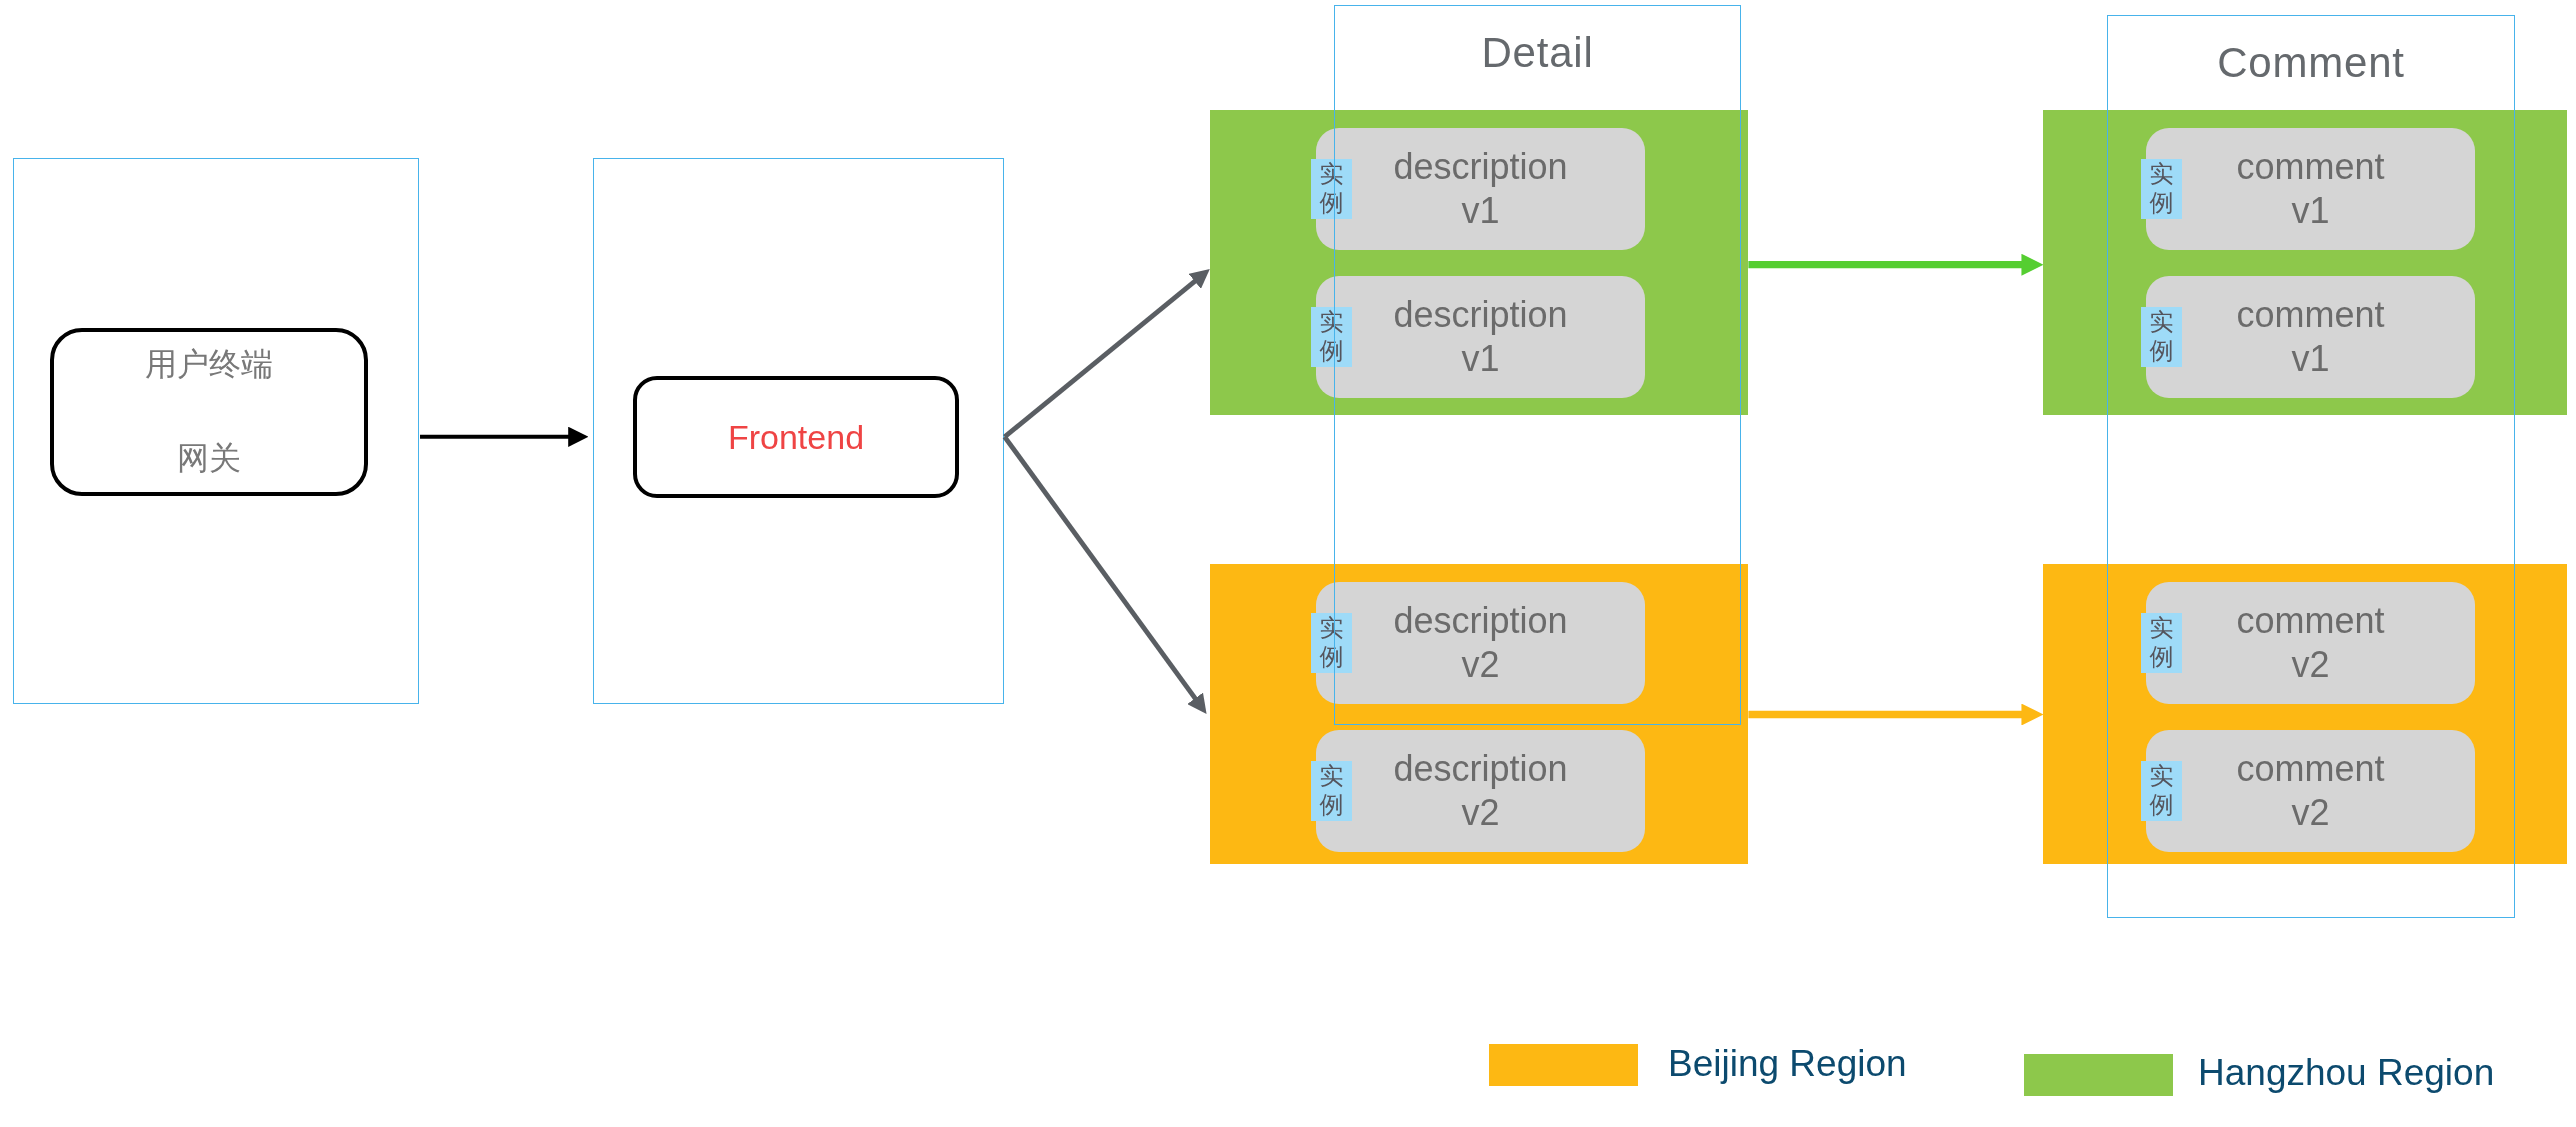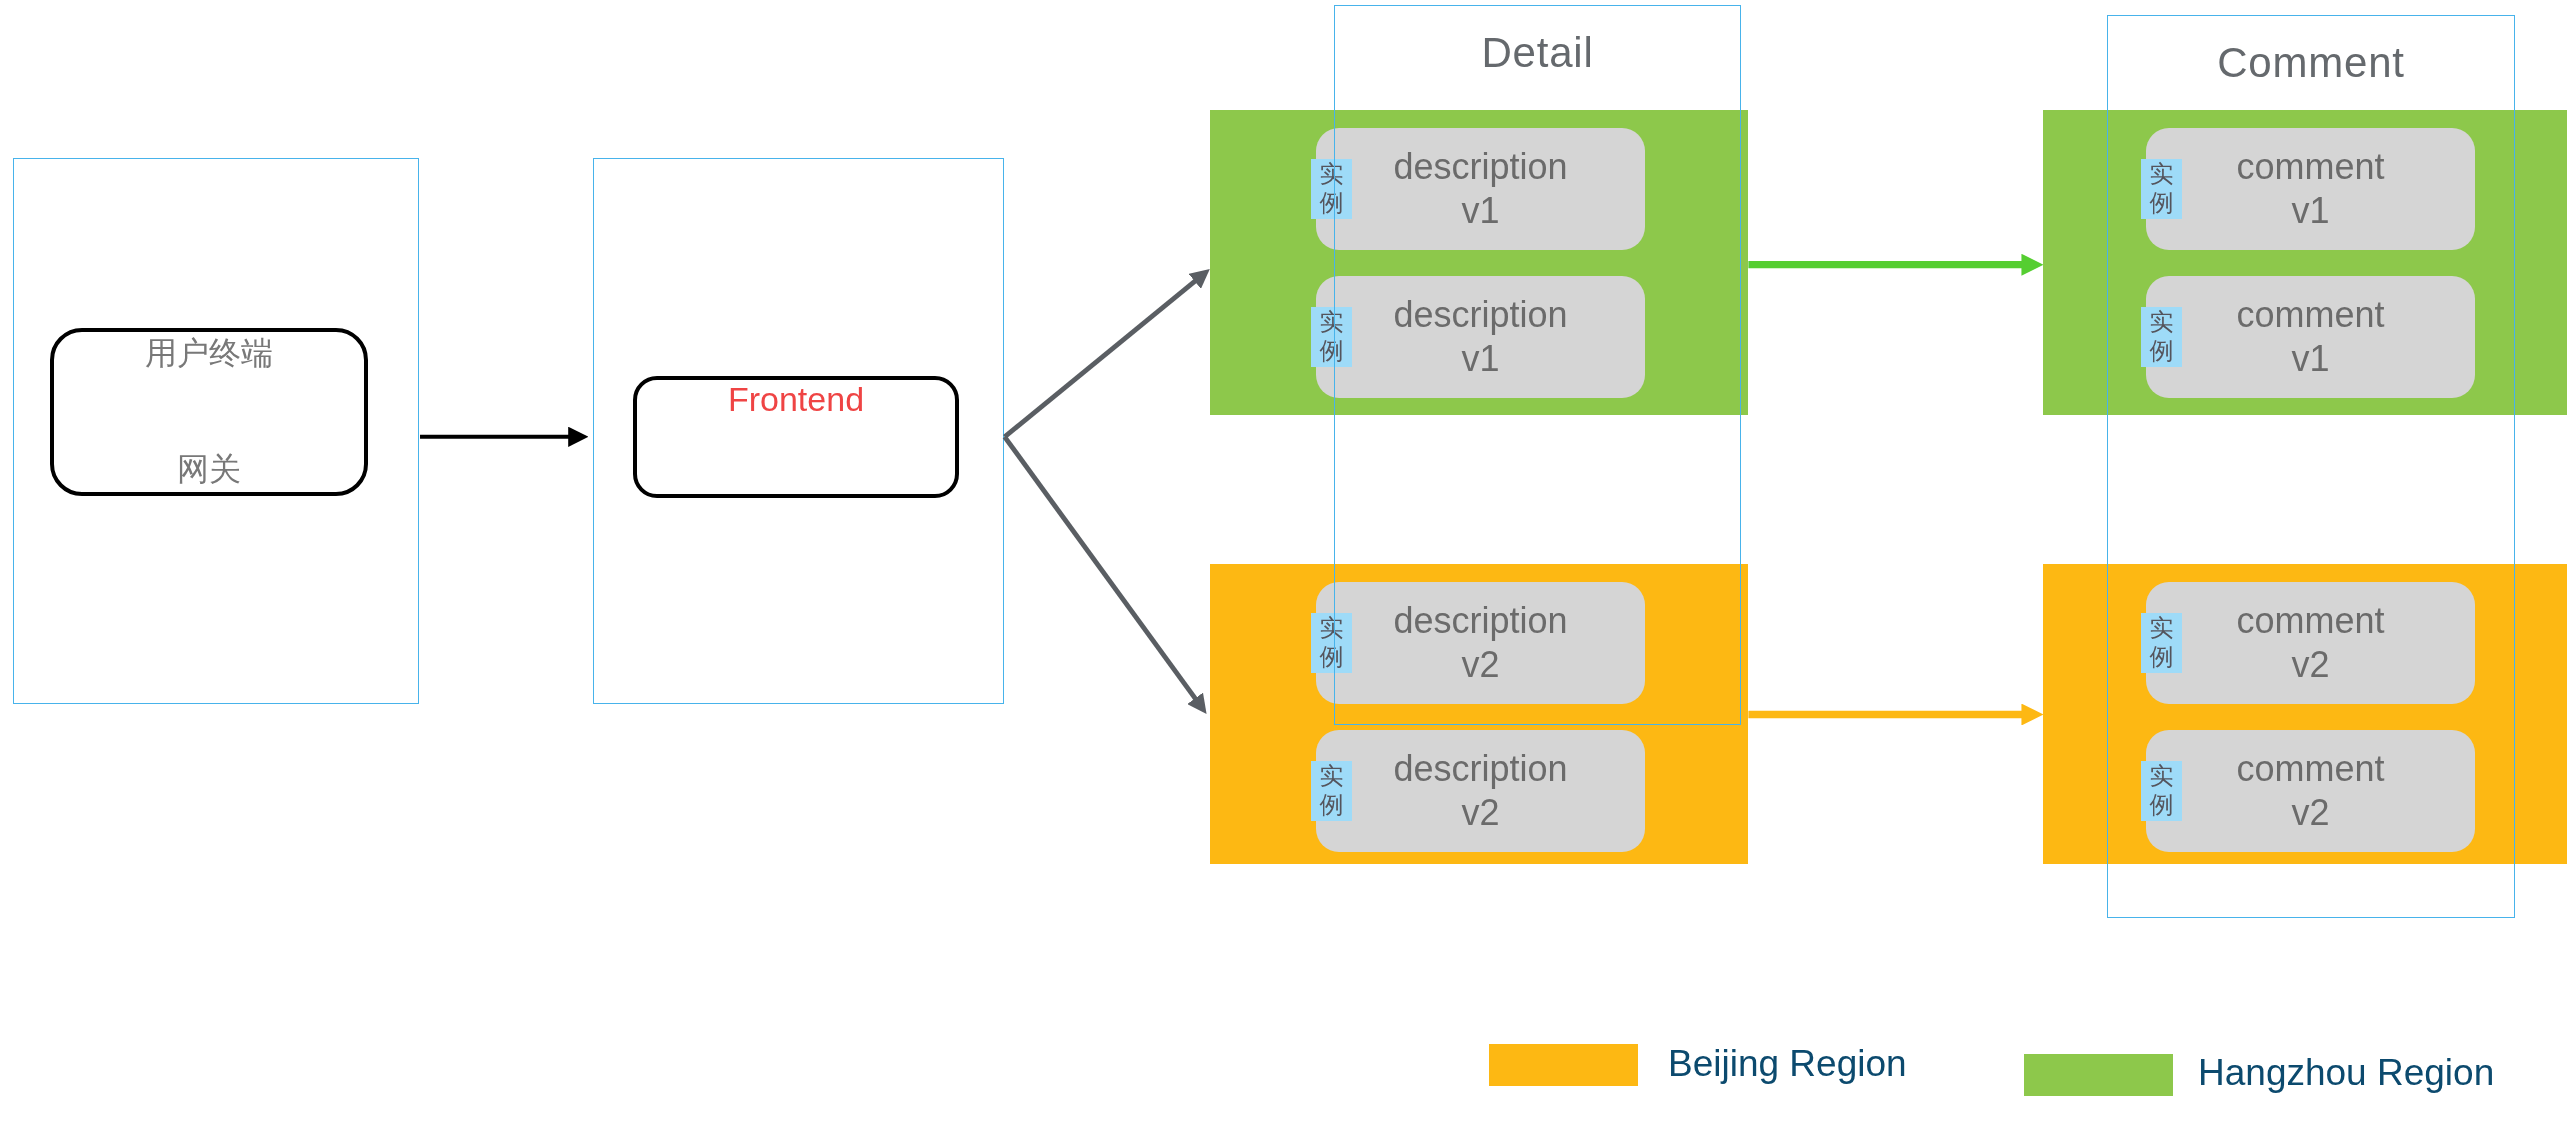--- a/index.html
+++ b/index.html
@@ -13,21 +13,21 @@
   .lane-frontend{left:593px;top:158px;width:411px;height:546px;}
   .lane-detail{left:1288px;top:5px;width:407px;height:720px;margin-left:46px;}
   .lane-comment{left:2107px;top:14.6px;width:408px;height:903px;}
   .lane-title{
     position:absolute;top:23px;left:0;right:0;text-align:center;
     font-size:42px;color:#65696D;letter-spacing:0.8px;
   }
   
   .node{
     position:absolute;border:4px solid #000;background:#fff;box-sizing:border-box;
-    display:flex;flex-direction:column;align-items:center;justify-content:space-between;
+    display:flex;flex-direction:column;align-items:center;justify-content:center;
   }
   .node-user{left:50px;top:328px;width:318px;height:168px;border-radius:32px;
     color:#787878;font-size:32px;gap:50px;}
   .node-frontend{left:633px;top:376px;width:326px;height:122px;border-radius:24px;
     color:#ef4444;font-size:34px;}
   
   .band{position:absolute;}
   .band-green{background:#8DC84B;}
   .band-orange{background:#FDB813;}
   .band-hz-detail{left:1210px;top:110px;width:538px;height:305px;}

